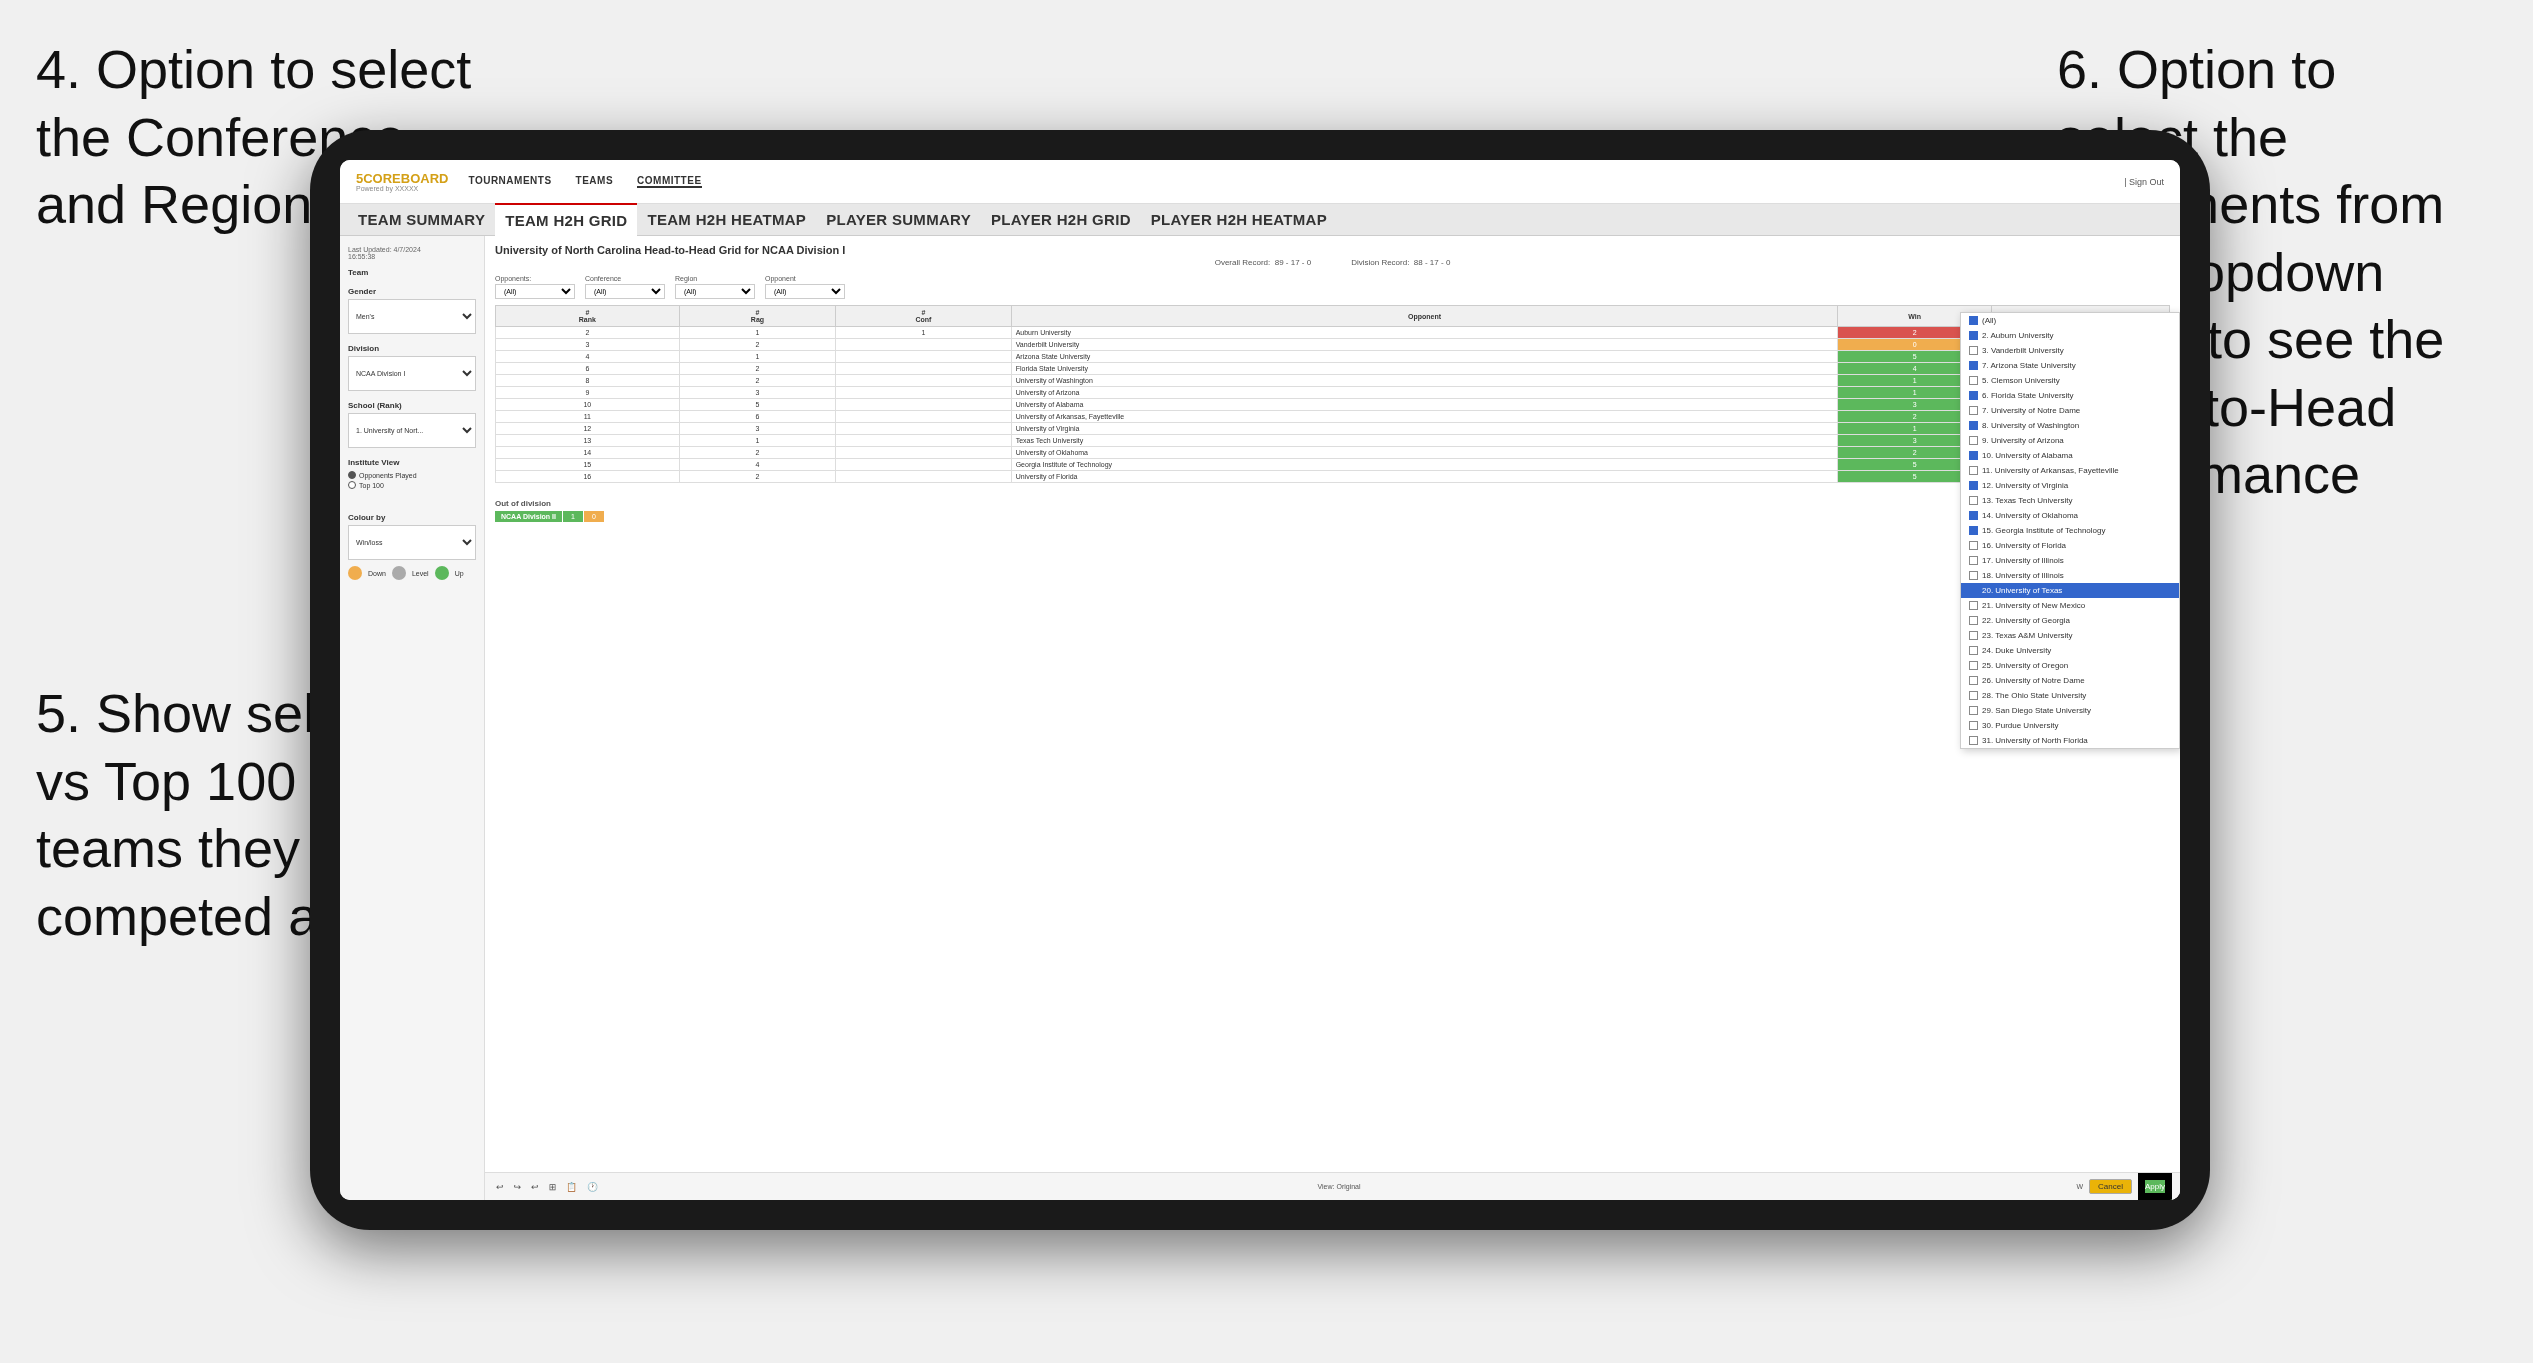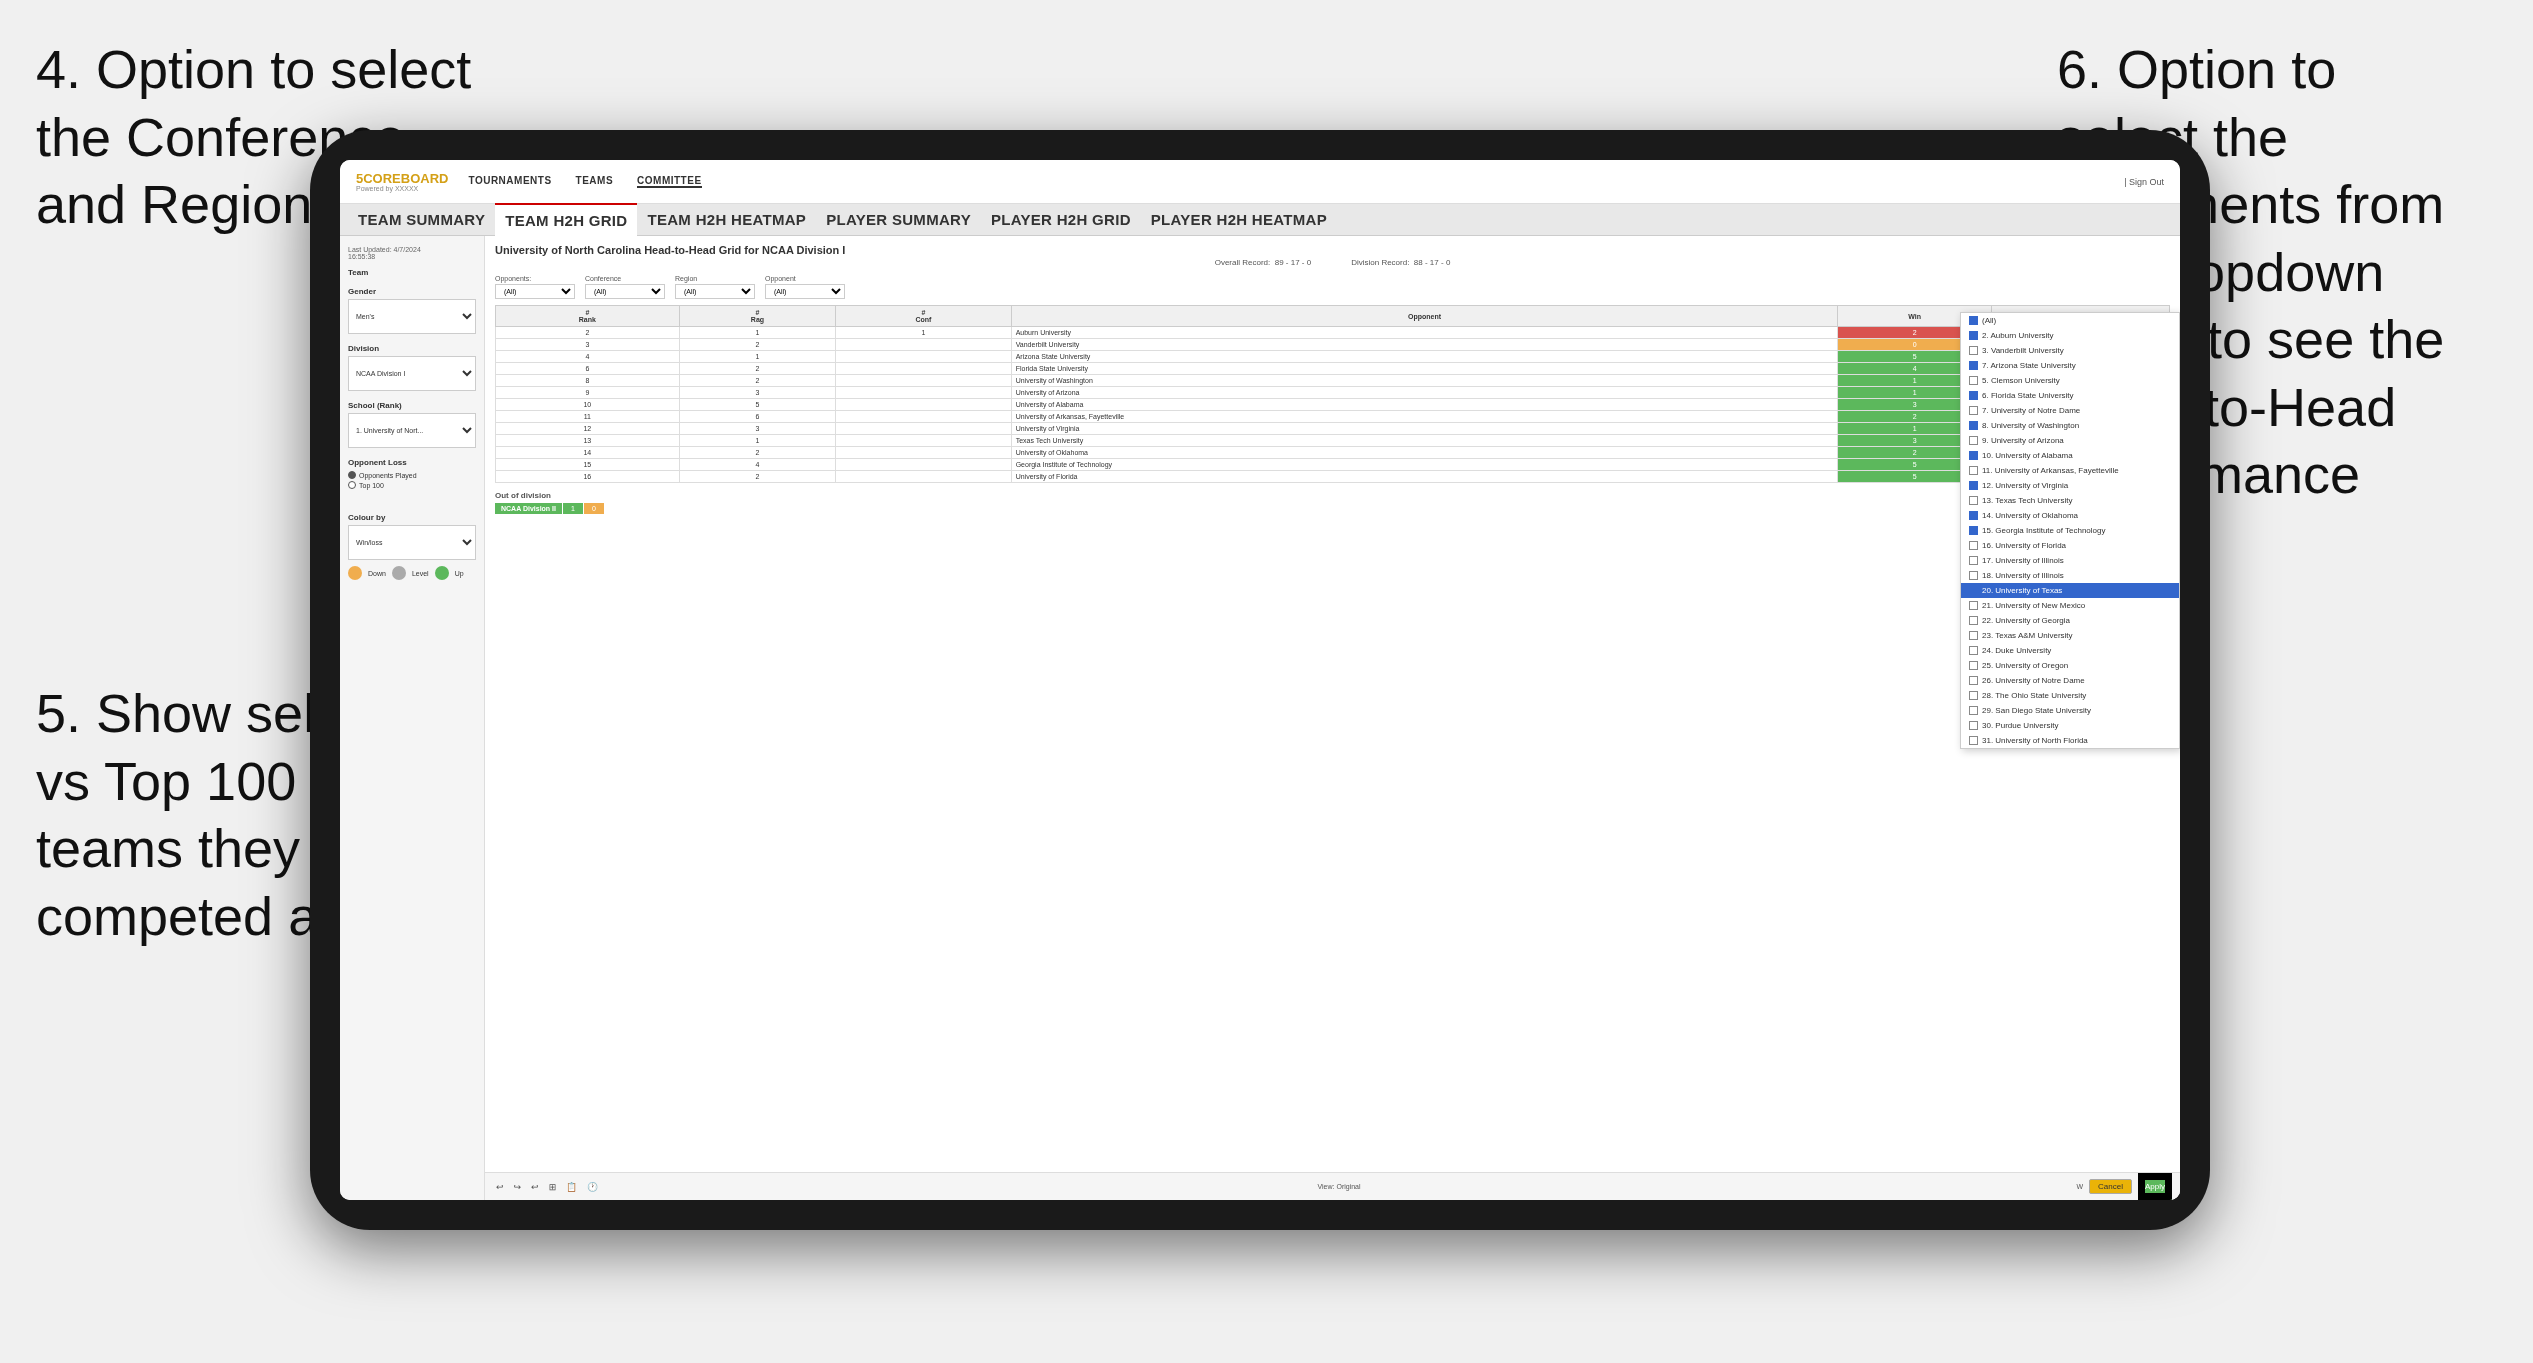--- a/index.html
+++ b/index.html
@@ -282,21 +282,21 @@
       padding: 2px 4px;
       font-size: 7px;
       color: #333;
     }
     .td-rank { text-align: center; }
     .td-opponent { text-align: left; }
     .td-num { text-align: center; }
 
     
     .out-of-division {
-      margin-top: 8px;
+      margin-top: 16px;
     }
     .out-label {
       font-size: 8px;
       font-weight: bold;
       color: #555;
       margin-bottom: 3px;
     }
     .div2-row {
       display: flex;
       align-items: center;
@@ -496,21 +496,21 @@
           </select>
         </div>
         <div class="sidebar-section">
           <div class="sidebar-label">School (Rank)</div>
           <select class="sidebar-select">
             <option>1. University of Nort...</option>
           </select>
         </div>
 
         <div class="opponent-view">
-          <div class="opponent-view-label">Opponent Loss</div>
+          <div class="opponent-view-label">Institute View</div>
           <div class="radio-row">
             <div class="radio-dot selected"></div>
             <span class="radio-label">Opponents Played</span>
           </div>
           <div class="radio-row">
             <div class="radio-dot"></div>
             <span class="radio-label">Top 100</span>
           </div>
         </div>
 

